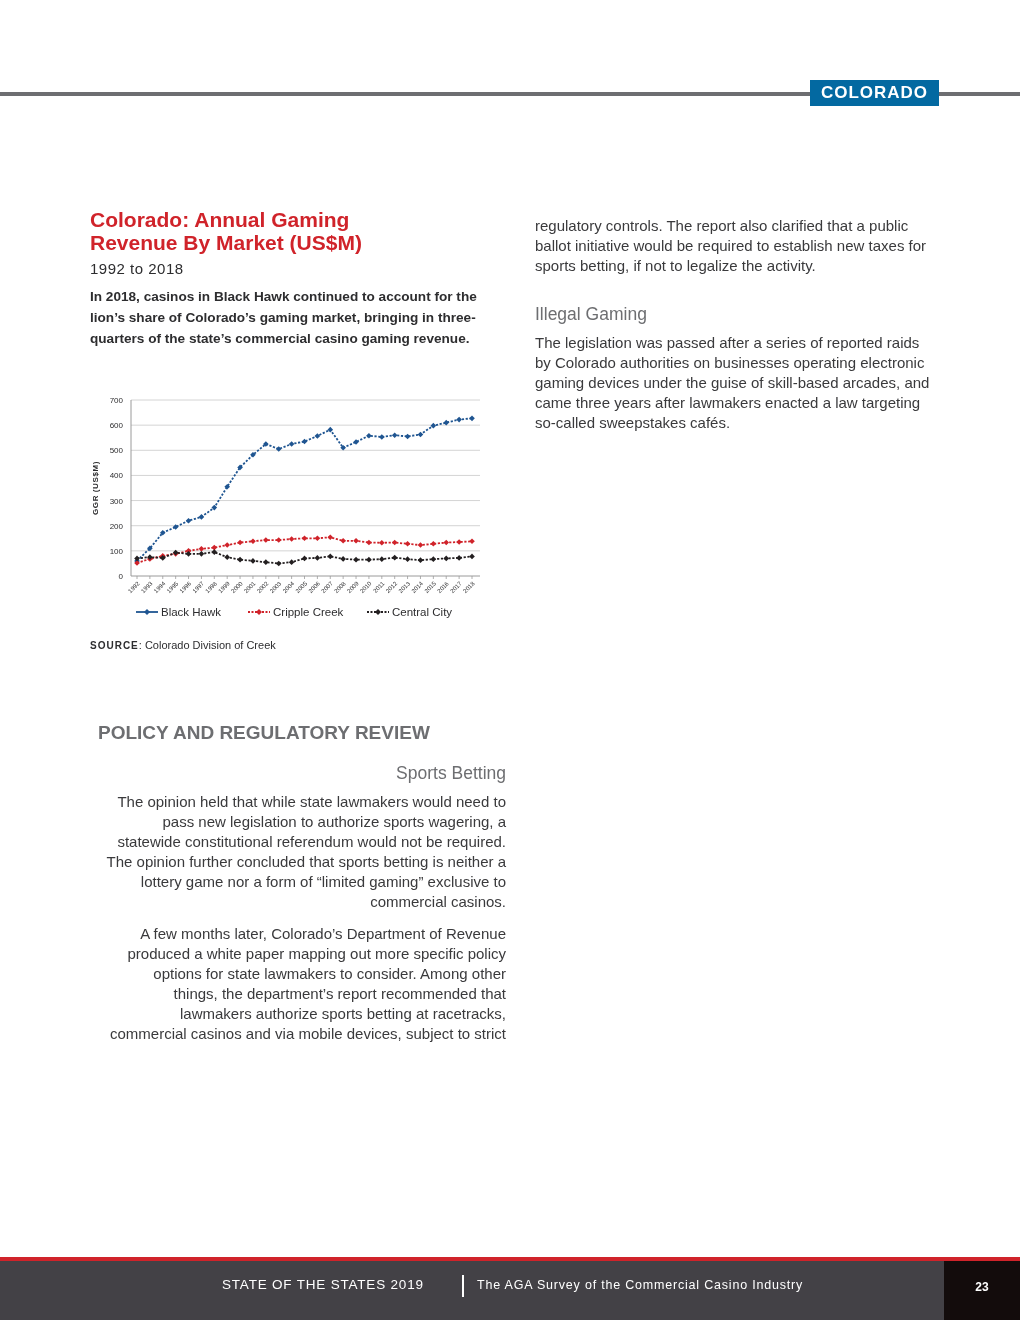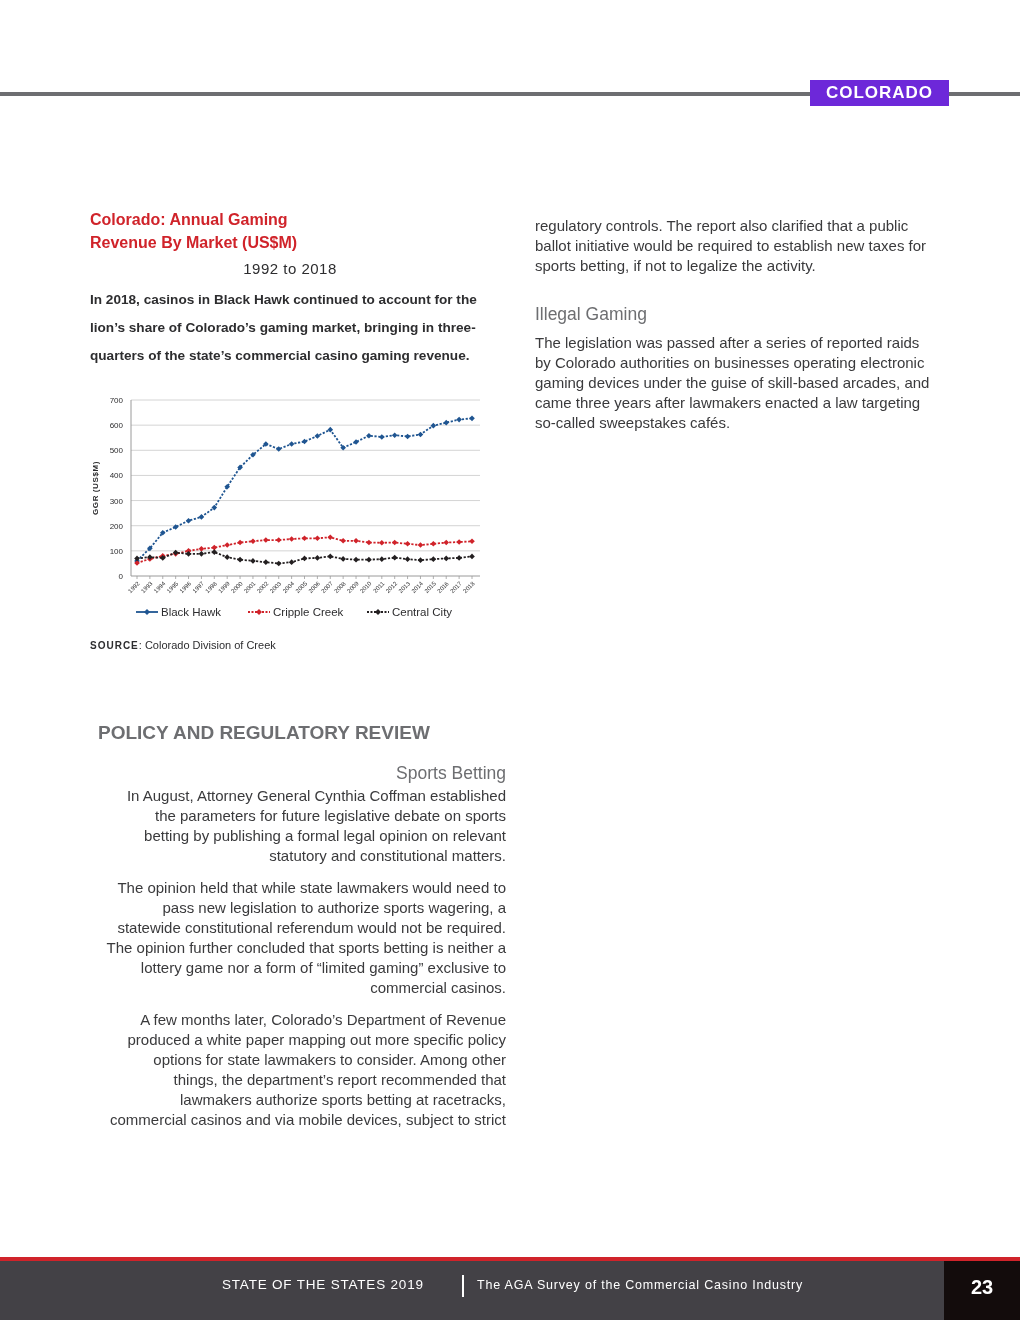--- a/index.html
+++ b/index.html
@@ -1,39 +1,39 @@
 <!DOCTYPE html>
 <html><head>
 <meta charset="utf-8">
 <style>
   html, body { margin: 0; padding: 0; }
   body { width: 1020px; height: 1320px; position: relative; background: #ffffff; font-family: "Liberation Sans", sans-serif; color: #3a3a3c; overflow: hidden; }
   .top-rule { position: absolute; left: 0; top: 92px; width: 1020px; height: 4px; background: #6d6e71; }
-  .state-tag { position: absolute; left: 810px; top: 80px; width: 139px; height: 26px; background: #6d28d9; color: #fff; font-weight: bold; font-size: 17px; letter-spacing: 1px; text-align: center; line-height: 26px; }
+  .state-tag { position: absolute; left: 810px; top: 80px; width: 129px; height: 26px; background: #0369a1; color: #fff; font-weight: bold; font-size: 17px; letter-spacing: 1px; text-align: center; line-height: 26px; }
 
   .col-left { position: absolute; left: 90px; top: 208px; width: 400px; }
   .col-right { position: absolute; left: 535px; top: 208px; width: 400px; }
 
-  .chart-title { color: #d0232a; font-weight: bold; font-size: 16px; line-height: 23px; margin: 0; }
-  .chart-subtitle { font-size: 15px; margin: 6px 0 0 0; color: #2d2d2f; letter-spacing: 0.5px; text-align: center; }
-  .chart-desc { font-size: 13.6px; font-weight: bold; line-height: 28px; color: #2d2d2f; margin: 9px 0 0 0; }
+  .chart-title { color: #d0232a; font-weight: bold; font-size: 21px; line-height: 23px; margin: 0; }
+  .chart-subtitle { font-size: 15px; margin: 6px 0 0 0; color: #2d2d2f; letter-spacing: 0.5px; }
+  .chart-desc { font-size: 13.6px; font-weight: bold; line-height: 21px; color: #2d2d2f; margin: 9px 0 0 0; }
 
   .chart-wrap { position: absolute; left: 0; top: 182px; width: 400px; height: 245px; }
   .source { position: absolute; left: 90px; top: 639px; font-size: 11px; color: #2d2d2f; }
   .source b { letter-spacing: 1px; font-weight: bold; font-size: 10px; }
 
   .section-heading { position: absolute; left: 98px; top: 722px; font-size: 19px; font-weight: bold; color: #6d6e71; }
   .sub-heading { font-size: 17.5px; color: #6d6e71; margin: 0; font-weight: normal; }
   .body-text { font-size: 15px; line-height: 20px; color: #3a3a3c; margin: 8px 0 12px 0; }
 
   .left-body { position: absolute; left: 106px; top: 763px; width: 400px; text-align: right; }
 
   .footer-red { position: absolute; left: 0; top: 1257px; width: 1020px; height: 4px; background: #d0232a; }
   .footer { position: absolute; left: 0; top: 1261px; width: 1020px; height: 59px; background: #434146; }
-  .footer-page { position: absolute; right: 0; top: 1261px; width: 76px; height: 59px; background: #130c0c; color: #fff; font-weight: bold; font-size: 20px; text-align: center; line-height: 52px; }
+  .footer-page { position: absolute; right: 0; top: 1261px; width: 76px; height: 59px; background: #130c0c; color: #fff; font-weight: bold; font-size: 12px; text-align: center; line-height: 52px; }
   .footer-title { position: absolute; left: 222px; top: 1277px; color: #fff; font-weight: normal; font-size: 13.5px; letter-spacing: 0.8px; }
   .footer-sep { position: absolute; left: 462px; top: 1275px; width: 2px; height: 22px; background: #fff; }
   .footer-sub { position: absolute; left: 477px; top: 1278px; color: #fff; font-size: 12.5px; letter-spacing: 0.8px; }
 
   svg text { font-family: "Liberation Sans", sans-serif; }
 </style>
 </head>
 <body>
 
 <div class="top-rule"></div>
@@ -241,21 +241,20 @@
 </div>
 
 <div class="source">
   <b>SOURCE</b><span>: Colorado Division of Creek</span>
 </div>
 
 <div class="section-heading">POLICY AND REGULATORY REVIEW</div>
 
 <div class="left-body">
   <h3 class="sub-heading">Sports Betting</h3>
-  <p class="body-text" style="margin-top:2px">In August, Attorney General Cynthia Coffman established the parameters for future legislative debate on sports betting by publishing a formal legal opinion on relevant statutory and constitutional matters.</p>
   <p class="body-text">The opinion held that while state lawmakers would need to pass new legislation to authorize sports wagering, a statewide constitutional referendum would not be required. The opinion further concluded that sports betting is neither a lottery game nor a form of “limited gaming” exclusive to commercial casinos.</p>
   <p class="body-text">A few months later, Colorado’s Department of Revenue produced a white paper mapping out more specific policy options for state lawmakers to consider. Among other things, the department’s report recommended that lawmakers authorize sports betting at racetracks, commercial casinos and via mobile devices, subject to strict</p>
 </div>
 
 <div class="col-right">
   <p class="body-text" style="margin-bottom:28px">regulatory controls. The report also clarified that a public ballot initiative would be required to establish new taxes for sports betting, if not to legalize the activity.</p>
   <h3 class="sub-heading">Illegal Gaming</h3>
   <p class="body-text">The legislation was passed after a series of reported raids by Colorado authorities on businesses operating electronic gaming devices under the guise of skill-based arcades, and came three years after lawmakers enacted a law targeting so-called sweepstakes cafés.</p>
 </div>
 

